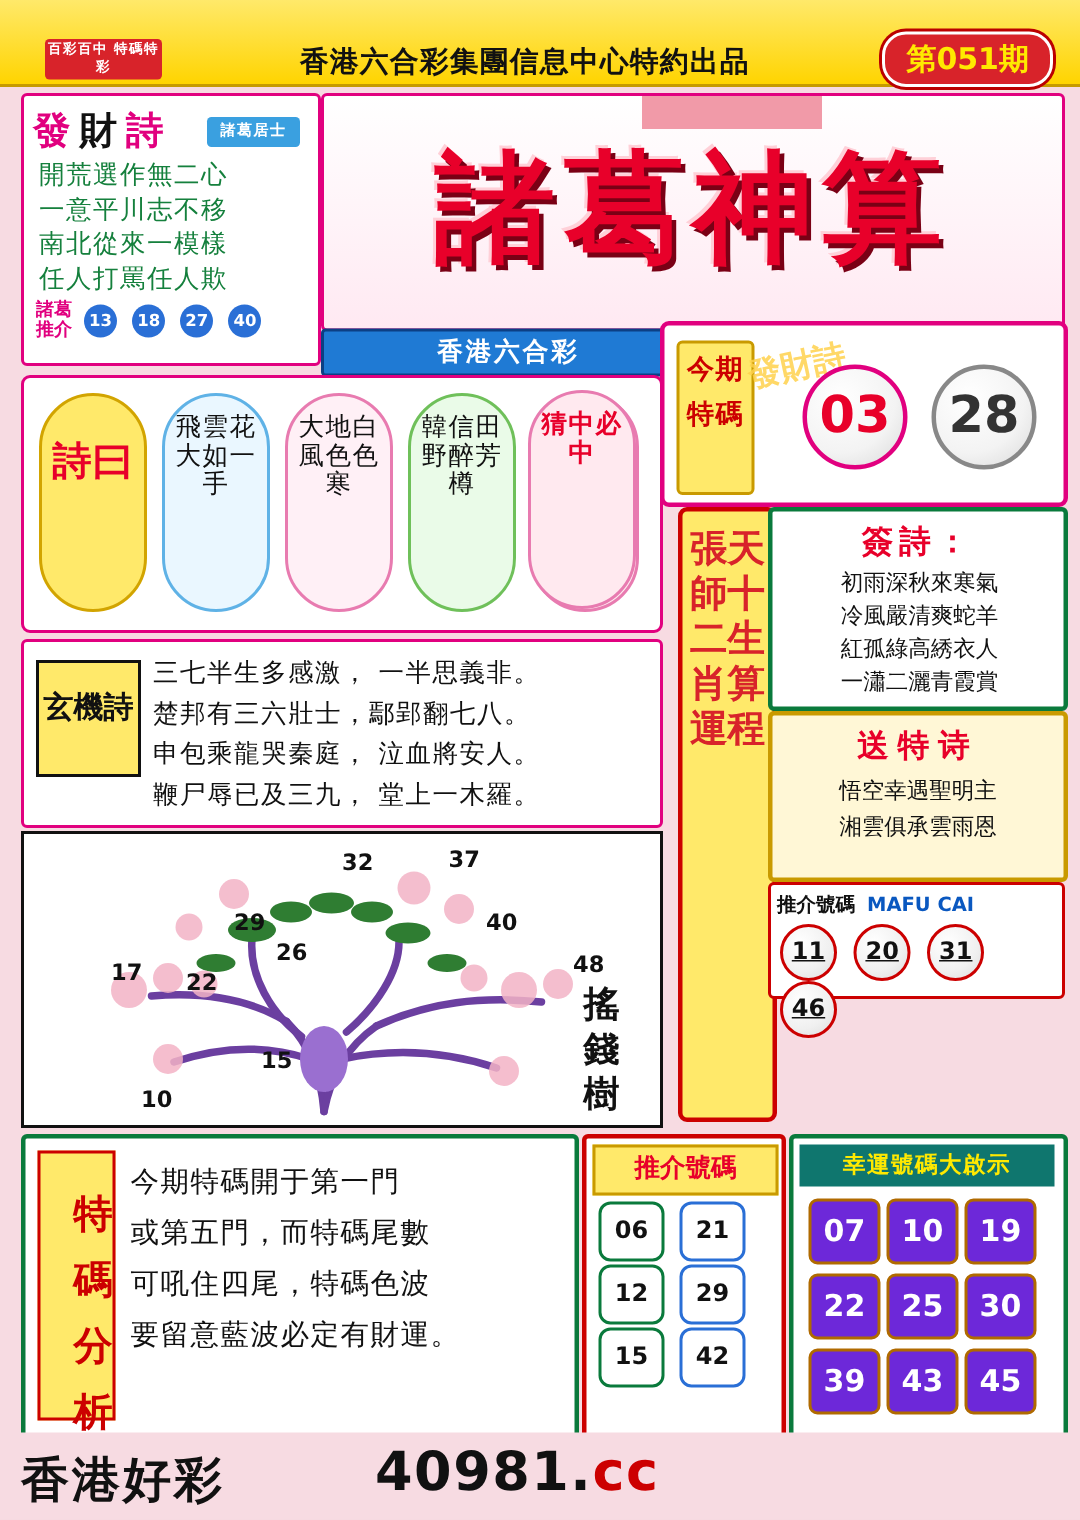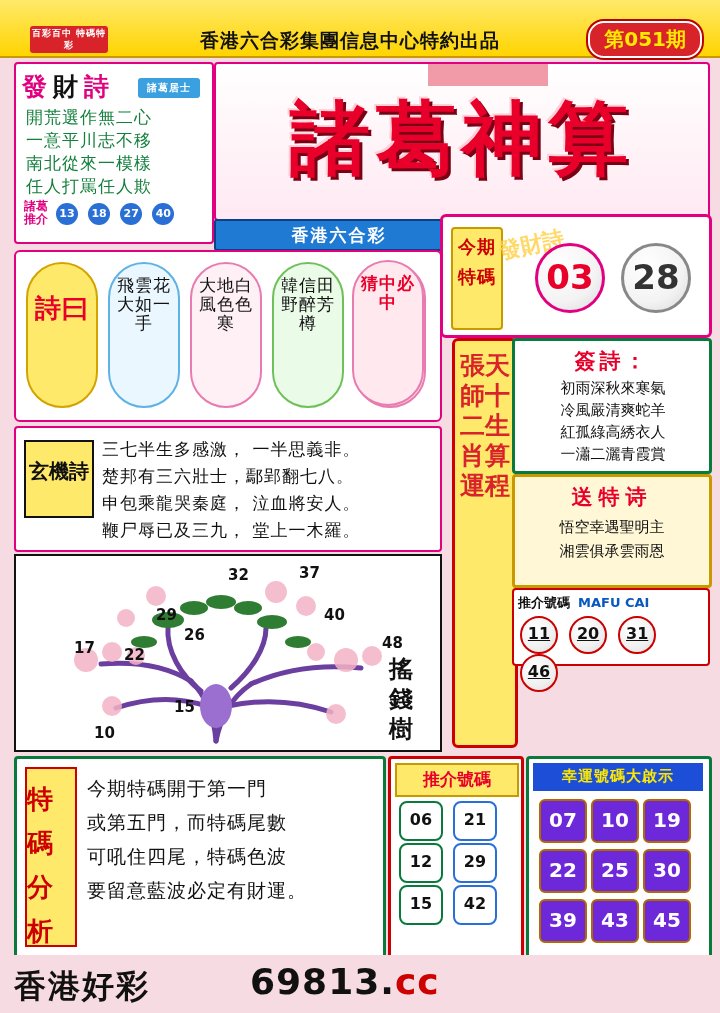--- a/index.html
+++ b/index.html
@@ -219,21 +219,21 @@
   .bottom{
     position:absolute;left:14px;top:756px;width:692px;height:198px;
   }
   .tm-box{
     position:absolute;left:0;top:0;width:366px;height:198px;
     background:#fff;border:3px solid #0a7a3c;border-radius:4px;
   }
   .tm-label{
     position:absolute;left:8px;top:8px;width:52px;height:180px;
     background:#ffe96a;border:2px solid #c00;color:#c00;font-size:26px;
-    font-weight:bold;text-align:left;line-height:44px;padding-top:8px;
+    font-weight:bold;text-align:right;line-height:44px;padding-top:19px;
     box-sizing:border-box;
   }
   .tm-lines{
     position:absolute;left:70px;top:12px;width:288px;
     font-size:19px;line-height:34px;color:#111;letter-spacing:1px;
   }
   .rec-box{
     position:absolute;left:374px;top:0;width:130px;height:198px;
     background:#fff;border:3px solid #c00;border-radius:4px;
   }
@@ -250,21 +250,21 @@
     font-size:16px;font-weight:bold;text-align:center;line-height:34px;
     border-radius:8px;
   }
   .ball-hex.blue{border-color:#2a6fd6;}
   .lucky-box{
     position:absolute;left:512px;top:0;width:180px;height:198px;
     background:#fff;border:3px solid #0a7a3c;border-radius:4px;
   }
   .lucky-title{
     position:absolute;left:4px;top:4px;width:170px;height:28px;
-    background:#1d4ed8;color:#ffe900;font-size:15px;font-weight:bold;
+    background:#0f766e;color:#ffe900;font-size:15px;font-weight:bold;
     text-align:center;line-height:26px;letter-spacing:1px;
   }
   .lucky-grid{position:absolute;left:10px;top:40px;width:164px;}
   .ball-orange{
     display:inline-block;width:44px;height:40px;margin:0 4px 6px 0;
     background:#6d28d9;border:2px solid #b06a00;border-radius:6px;
     color:#fff;font-size:20px;font-weight:bold;text-align:center;line-height:38px;
   }
 
   
@@ -468,17 +468,17 @@
         <div>
           <span class="ball-orange">39</span><span class="ball-orange">43</span><span class="ball-orange">45</span>
         </div>
       </div>
     </div>
   </div>
 
   <div class="footer">
     <div class="cn">香港好彩</div>
     <div class="url">
-      <span>69813.</span><span class="cc">cc</span>
+      <span>40981.</span><span class="cc">cc</span>
     </div>
   </div>
 
 </div>
 
 </body></html>

